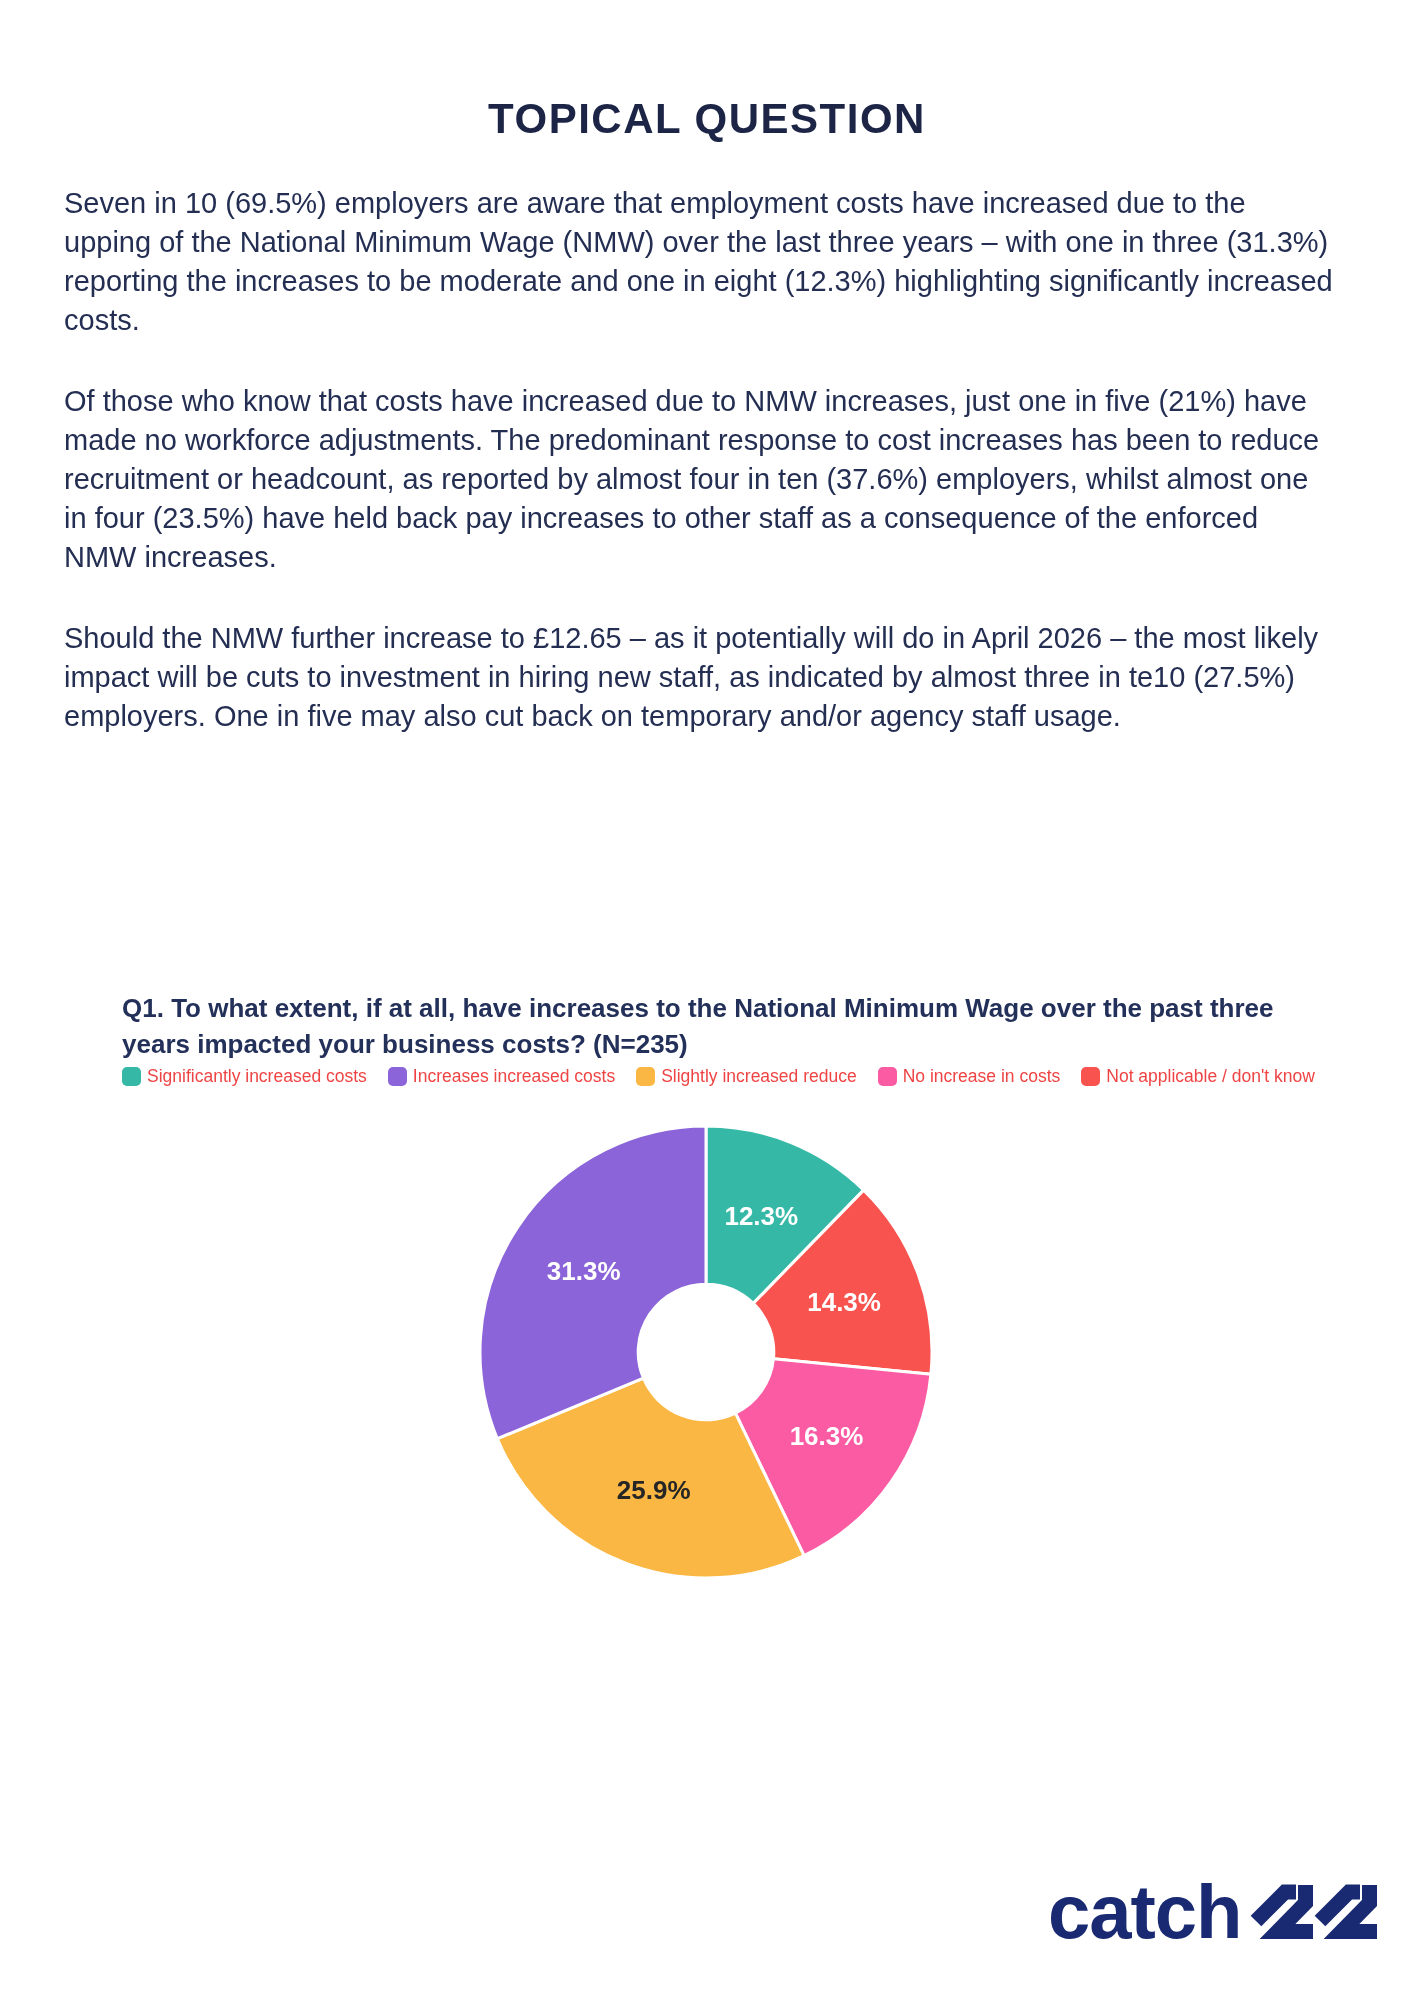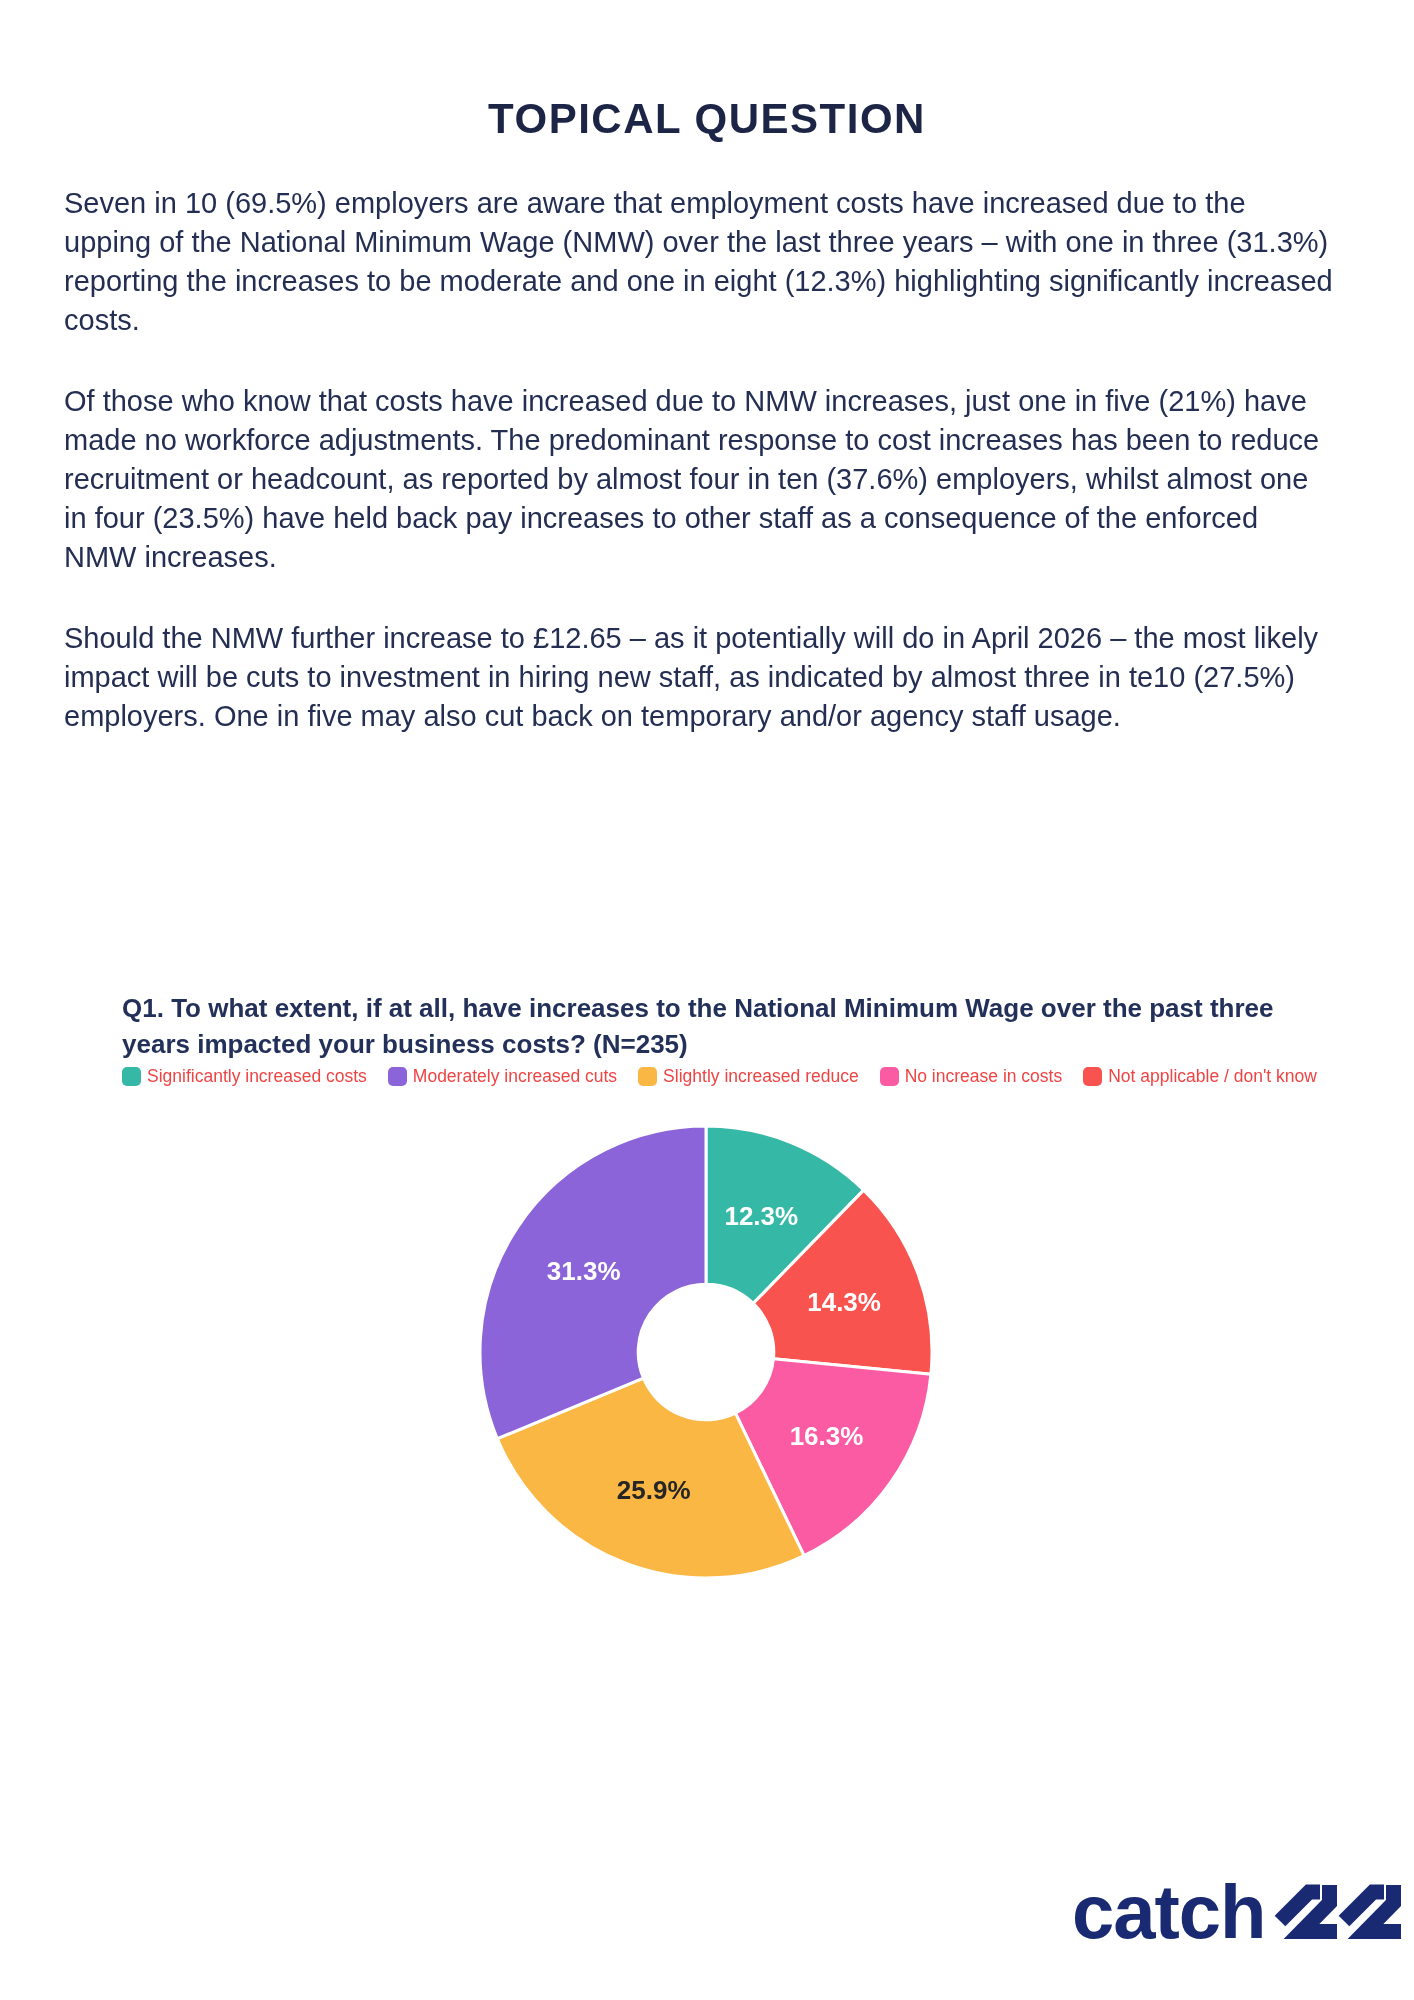--- a/index.html
+++ b/index.html
@@ -30,21 +30,21 @@
   .legend-chip{width:19px;height:19px;border-radius:5px;flex:0 0 auto;}
   .legend-label{font-size:17.5px;color:#ef4444;white-space:nowrap;}
   .donut-wrap{position:absolute;top:1096px;left:0;width:1233px;height:520px;}
   .donut-wrap svg{display:block;}
   .slice-label{
     font-family:"Liberation Sans","DejaVu Sans",sans-serif;
     font-size:26px;font-weight:700;
   }
   .logo{
     position:absolute;top:1880px;left:1048px;height:80px;
-    display:flex;align-items:flex-start;color:#192A73;margin-left:24px;
+    display:flex;align-items:flex-start;color:#192A73;
   }
   .logo-word{
     font-size:76px;line-height:64px;font-weight:700;letter-spacing:-1px;
     color:#192A73;
   }
   .logo-22{margin-left:7px;margin-top:2px;}
 </style>
 </head>
 <body>
 
@@ -58,21 +58,21 @@
 
 <div class="chart-block-title">Q1. To what extent, if at all, have increases to the National Minimum Wage over the past three years impacted your business costs? (N=235)</div>
 
 <div class="legend" id="legend">
     <span class="legend-item">
       <span class="legend-chip" style="background: rgb(53, 185, 166);"></span>
       <span class="legend-label">Significantly increased costs</span>
     </span>
     <span class="legend-item">
       <span class="legend-chip" style="background: rgb(139, 100, 217);"></span>
-      <span class="legend-label">Moderately increased cuts</span>
+      <span class="legend-label">Increases increased costs</span>
     </span>
     <span class="legend-item">
       <span class="legend-chip" style="background: rgb(251, 183, 67);"></span>
       <span class="legend-label">Slightly increased reduce</span>
     </span>
     <span class="legend-item">
       <span class="legend-chip" style="background: rgb(251, 91, 163);"></span>
       <span class="legend-label">No increase in costs</span>
     </span>
     <span class="legend-item">

